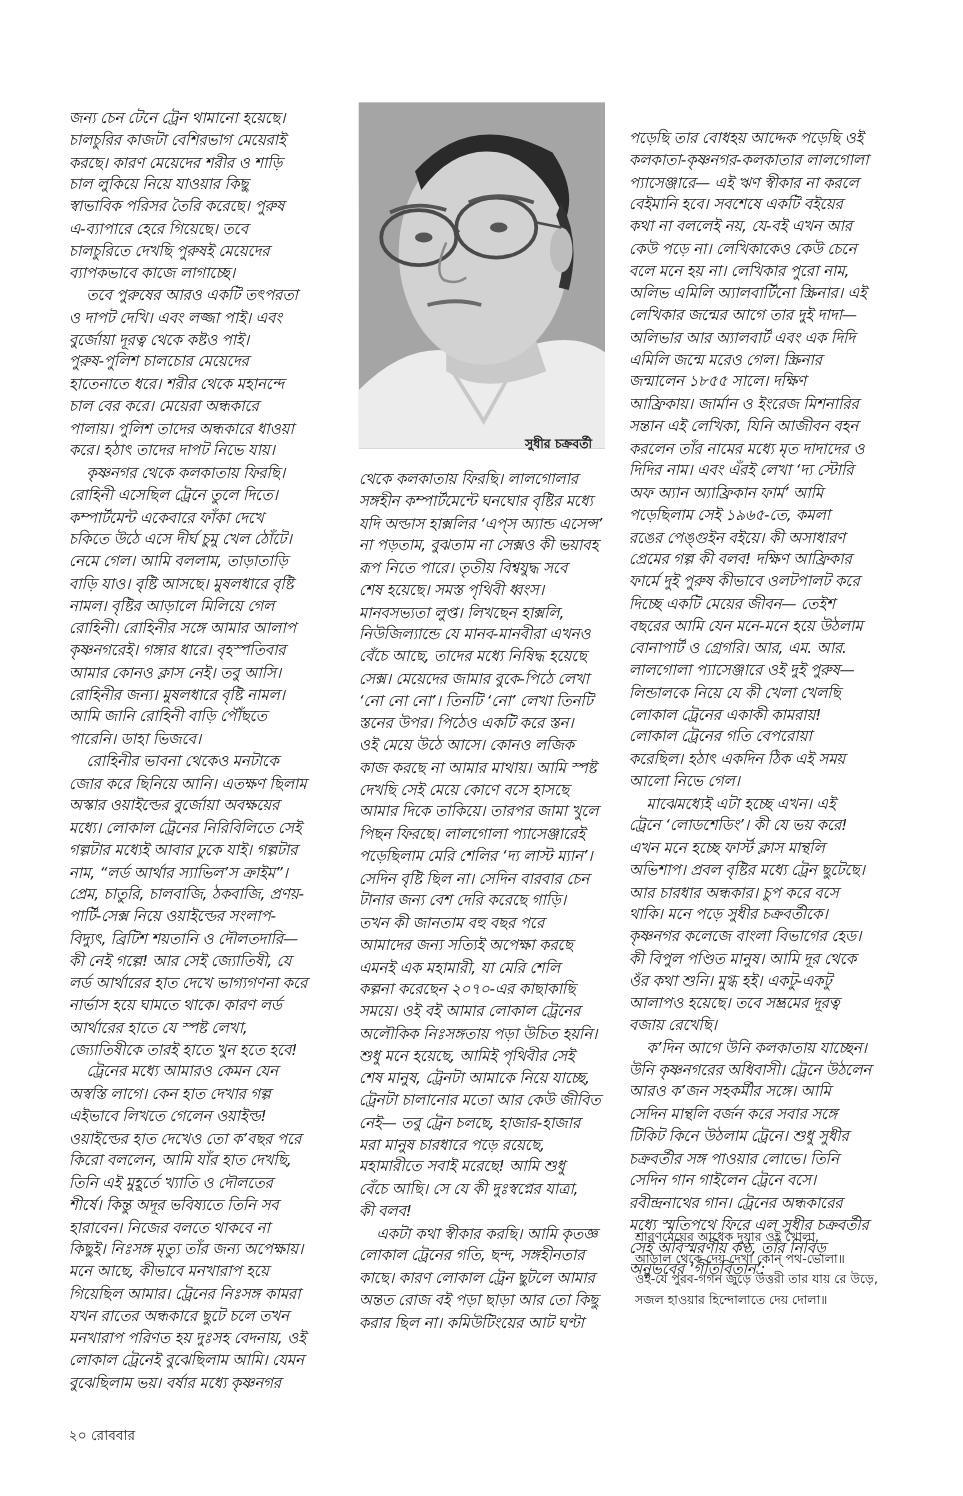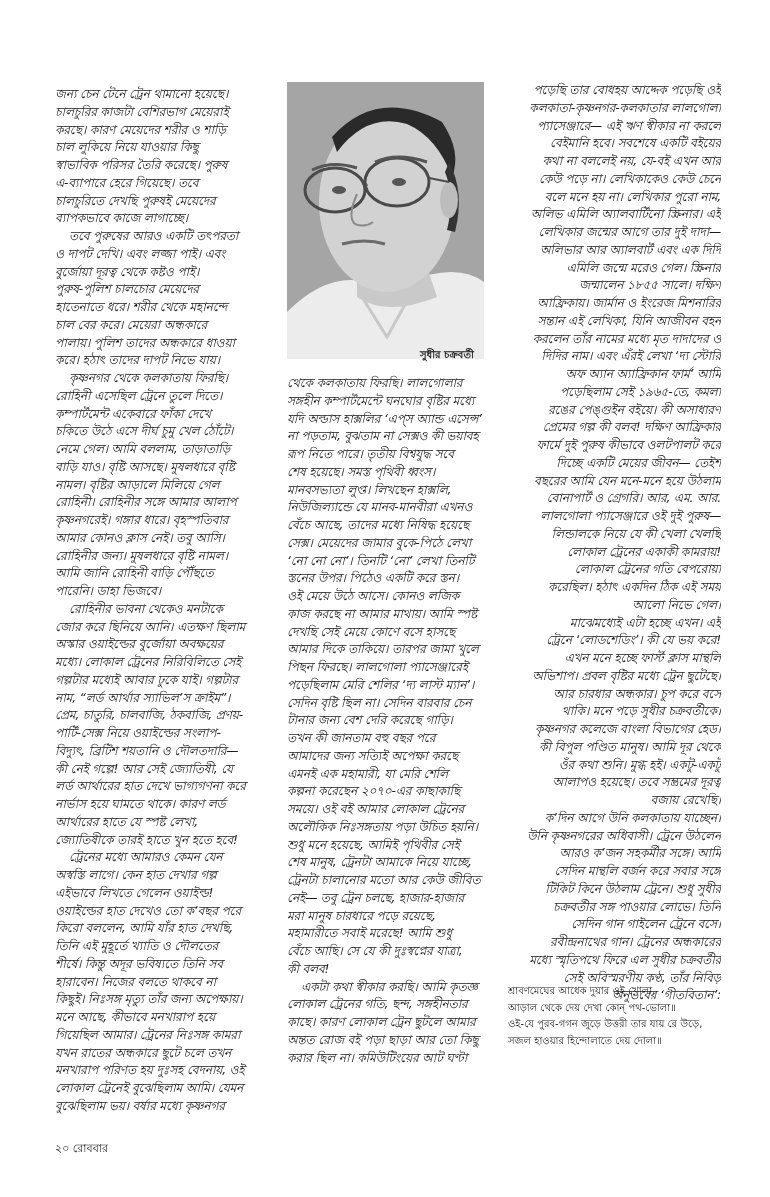--- a/index.html
+++ b/index.html
@@ -3,21 +3,21 @@
 <meta charset="utf-8">
 <style>
   html, body { margin: 0; padding: 0; background: #ffffff; }
   body { width: 770px; height: 1197px; position: relative; overflow: hidden;
          font-family: "DejaVu Sans", "Liberation Sans", sans-serif; color: #1a1a1a; }
   .col { position: absolute; font-size: 12.2px; line-height: 17.75px; letter-spacing: -0.2px; font-style: italic; }
   .col .ln { display: block; white-space: nowrap; overflow: hidden; }
   .col .ln.indent { text-indent: 14px; }
   #col-left { left: 55px; top: 86px; width: 226px; }
   #col-mid { left: 287px; top: 375px; width: 208px; }
-  #col-right { left: 503px; top: 82px; width: 218px; text-align: right; }
+  #col-right { left: 503px; top: 102px; width: 218px; }
   .photo { position: absolute; left: 287px; top: 82px; width: 197px; height: 277px;
            background: linear-gradient(180deg, #9a9a9a 0%, #a8a8a8 40%, #b5b5b5 70%, #dcdcdc 100%);
            overflow: hidden; }
   .photo svg { display: block; }
   .caption { position: absolute; left: 420px; top: 347px; font-size: 10px; color: #222; white-space: nowrap; font-weight: bold; }
   .poem { position: absolute; left: 508px; top: 983px; font-size: 10px; line-height: 16.5px; width: 220px; }
   .poem .ln { display: block; white-space: nowrap; }
   .footer { position: absolute; left: 55px; top: 1140px; font-size: 11px; color: #222; }
 </style>
 </head>

